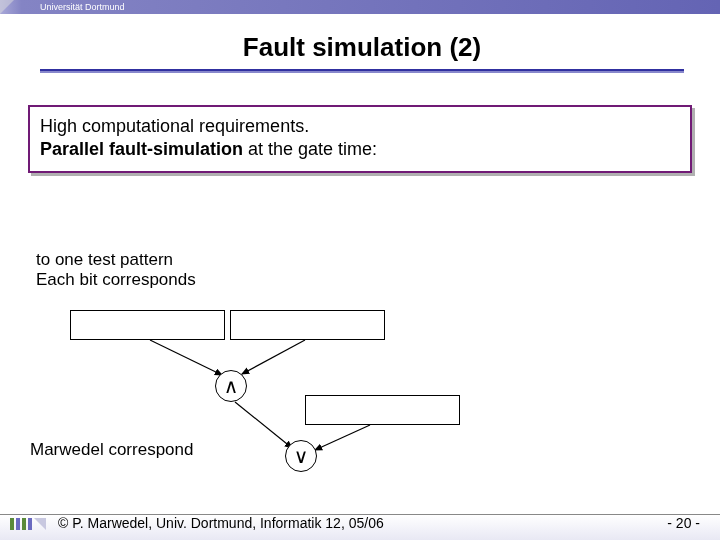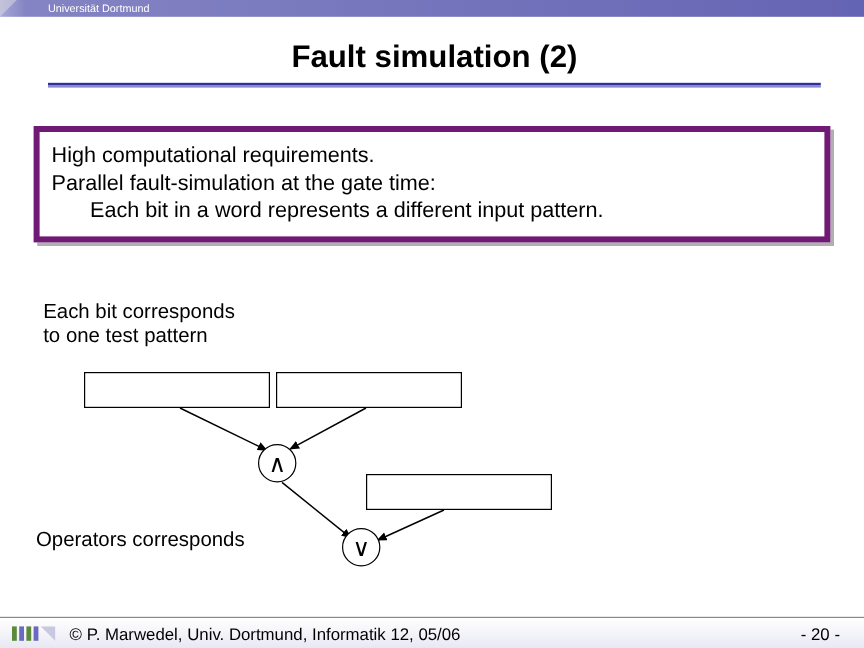--- a/index.html
+++ b/index.html
@@ -42,29 +42,29 @@
   }
   .title-underline {
     margin: 6px 36px 0 36px;
     height: 4px;
     background: linear-gradient(to bottom, #3030a0 0%, #3030a0 50%, #8888cc 50%, #8888cc 100%);
   }
   .content {
     padding: 22px 28px 0 28px;
   }
   .box {
-    border: 5px solid #701a75;
+    border: 2px solid #701a75;
     background: #fff;
     padding: 8px 10px 10px 10px;
     font-size: 18px;
     line-height: 1.28;
     box-shadow: 3px 3px 0 #b0b0b0;
   }
   .box .indent { padding-left: 32px; }
-  .box b { font-weight: normal; }
+  .box b { font-weight: bold; }
   .caption1 {
     position: absolute;
     left: 36px;
     top: 250px;
     font-size: 17px;
     line-height: 1.2;
   }
   .diagram {
     position: absolute;
     left: 70px;
@@ -108,21 +108,21 @@
     font-size: 17px;
     line-height: 1.2;
   }
   .footer {
     position: absolute;
     left: 0; right: 0; bottom: 0;
     height: 26px;
     border-top: 1px solid #888;
     background: linear-gradient(to bottom, #fff 0%, #e8e8f4 100%);
     display: flex;
-    align-items: center;
+    align-items: flex-start;
     padding: 0 20px 0 8px;
   }
   .logo {
     width: 40px; height: 18px;
     margin-right: 10px;
     position: relative;
   }
   .logo svg { width: 40px; height: 18px; }
   .footer-text {
     font-size: 14px;
@@ -145,27 +145,26 @@
   <div class="title">Fault simulation (2)</div>
   <div class="title-underline"></div>
 </div>
 
 <div class="content">
   <div class="box">
     <div>High computational requirements.</div>
     <div>
       <b>Parallel fault-simulation</b><span> at the gate time:</span>
     </div>
-    <div class="indent">Each bit in a word represents a different input pattern.</div>
   </div>
 </div>
 
 <div class="caption1">
+  <div>to one test pattern</div>
   <div>Each bit corresponds</div>
-  <div>to one test pattern</div>
 </div>
 
 <div class="diagram">
   <svg class="arrow-svg" viewBox="0 0 420 170">
     <defs>
       <marker id="ah" markerWidth="8" markerHeight="8" refX="6" refY="3" orient="auto">
         <path d="M0,0 L7,3 L0,6 Z" fill="#000"></path>
       </marker>
     </defs>
     <line x1="80" y1="30" x2="152" y2="65" stroke="#000" stroke-width="1.2" marker-end="url(#ah)"></line>
@@ -178,21 +177,21 @@
   <div class="rect r3"></div>
   <div class="gate g1">
       <span>∧</span>
     </div>
   <div class="gate g2">
       <span>∨</span>
     </div>
 </div>
 
 <div class="caption2">
-  <div>Operators corresponds</div>
+  <div>Marwedel correspond</div>
 </div>
 
 <div class="footer">
   <div class="logo">
     <svg viewBox="0 0 40 18">
       <rect x="2" y="3" width="4" height="12" fill="#5a8a3a"></rect>
       <rect x="8" y="3" width="4" height="12" fill="#6a6ac0"></rect>
       <rect x="14" y="3" width="4" height="12" fill="#5a8a3a"></rect>
       <rect x="20" y="3" width="4" height="12" fill="#6a6ac0"></rect>
       <polygon points="26,3 38,3 38,15" fill="#c8c8e0"></polygon>

